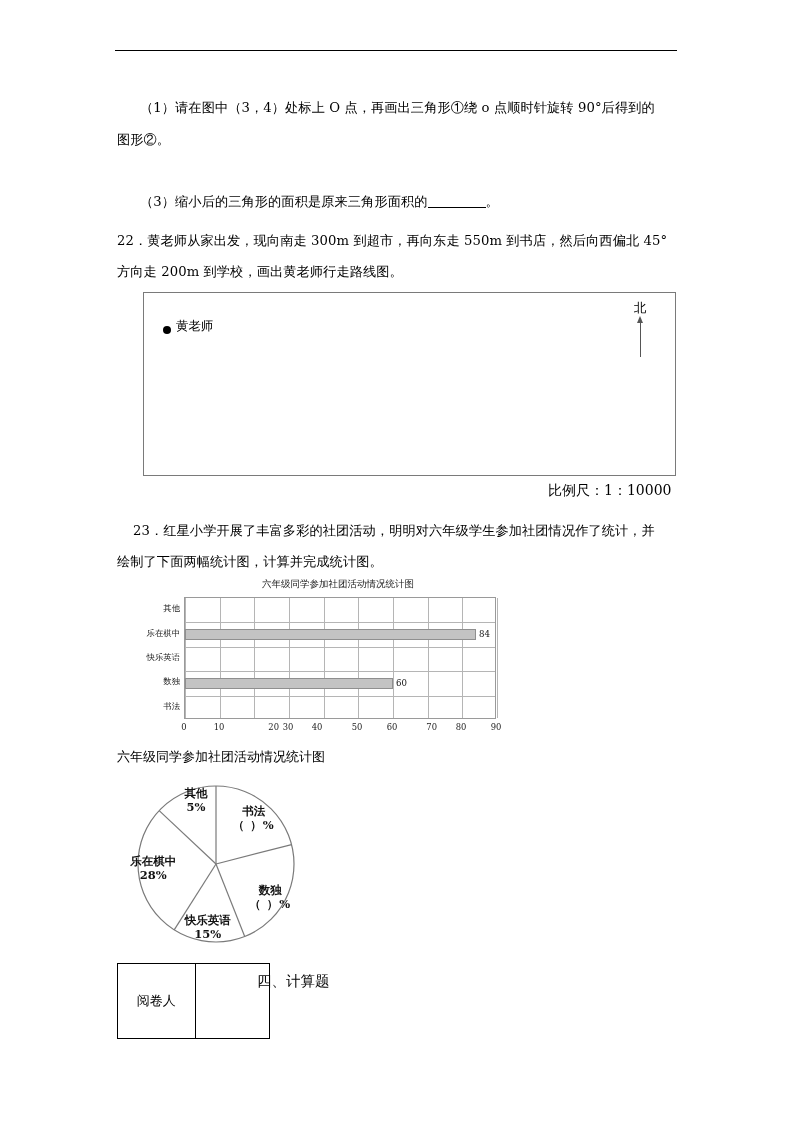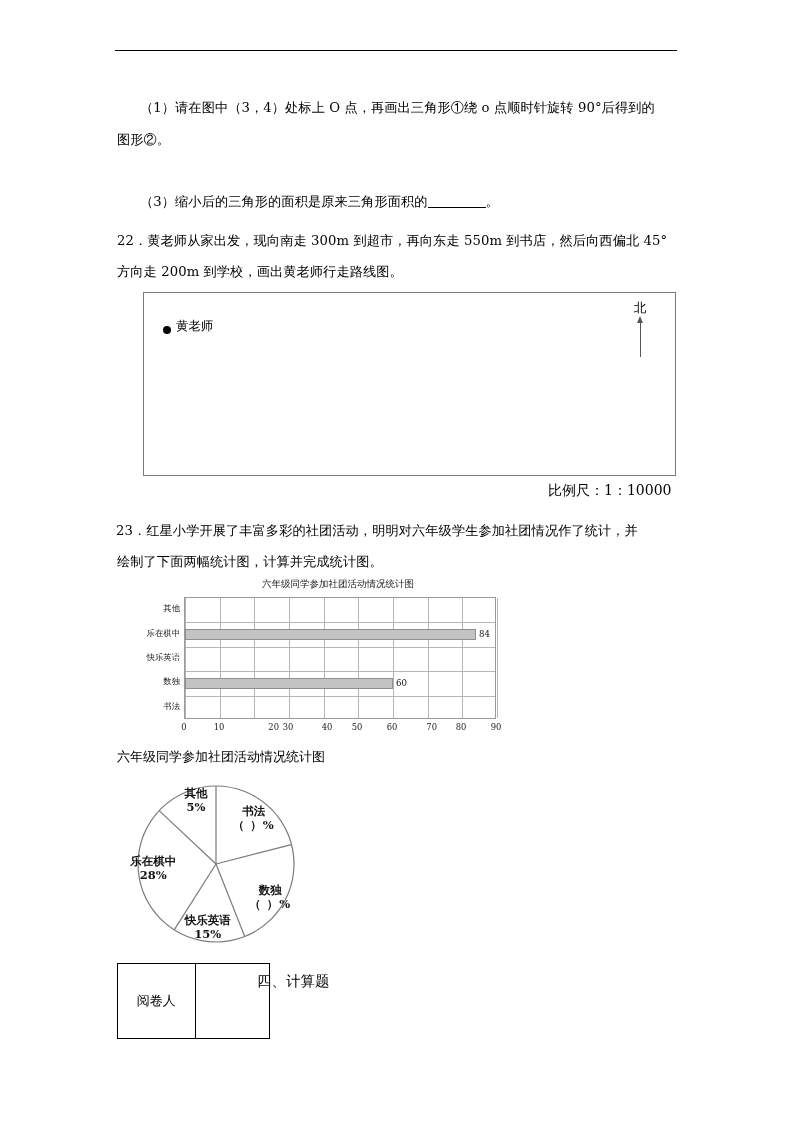--- a/index.html
+++ b/index.html
@@ -276,21 +276,21 @@
     <div class="north-group">
       <div class="north-label">北</div>
       <div class="north-arrow">
         <div class="head"></div>
         <div class="shaft"></div>
       </div>
     </div>
   </div>
   <div class="scale-text">比例尺：1：10000</div>
 
-  <div class="q-line" style="left:116px; top:521px;text-align:right;">23．红星小学开展了丰富多彩的社团活动，明明对六年级学生参加社团情况作了统计，并</div>
+  <div class="q-line" style="left:133px; top:521px;text-align:right;">23．红星小学开展了丰富多彩的社团活动，明明对六年级学生参加社团情况作了统计，并</div>
   <div class="q-line" style="left:117px; top:552px;">绘制了下面两幅统计图，计算并完成统计图。</div>
 
   <div class="barchart-wrap">
     <div class="bc-title">六年级同学参加社团活动情况统计图</div>
     <div class="bc-ylabels" id="bc-ylabels">
         <div class="bc-ylabel" style="top: 104px;">书法</div>
         <div class="bc-ylabel" style="top: 79px;">数独</div>
         <div class="bc-ylabel" style="top: 55px;">快乐英语</div>
         <div class="bc-ylabel" style="top: 31px;">乐在棋中</div>
         <div class="bc-ylabel" style="top: 6px;">其他</div>
@@ -313,21 +313,21 @@
         <div class="bc-bar" style="left: 0px; top: 80px; width: 208px;"></div>
         <div class="bc-barlabel" style="left: 211px; top: 80px;">60</div>
         <div class="bc-bar" style="left: 0px; top: 31px; width: 291px;"></div>
         <div class="bc-barlabel" style="left: 294px; top: 31px;">84</div>
       </div>
     <div id="bc-xlabels">
         <div class="bc-xlabel" style="left: 56px;">0</div>
         <div class="bc-xlabel" style="left: 91px;">10</div>
         <div class="bc-xlabel" style="left: 141px; text-align: right;">20</div>
         <div class="bc-xlabel" style="left: 160px;">30</div>
-        <div class="bc-xlabel" style="left: 199px;">40</div>
+        <div class="bc-xlabel" style="left: 189px;">40</div>
         <div class="bc-xlabel" style="left: 229px;">50</div>
         <div class="bc-xlabel" style="left: 264px;">60</div>
         <div class="bc-xlabel" style="left: 299px; text-align: right;">70</div>
         <div class="bc-xlabel" style="left: 333px;">80</div>
         <div class="bc-xlabel" style="left: 368px;">90</div>
       </div>
   </div>
 
   <div class="pie-title">六年级同学参加社团活动情况统计图</div>
   <div class="pie-wrap">

